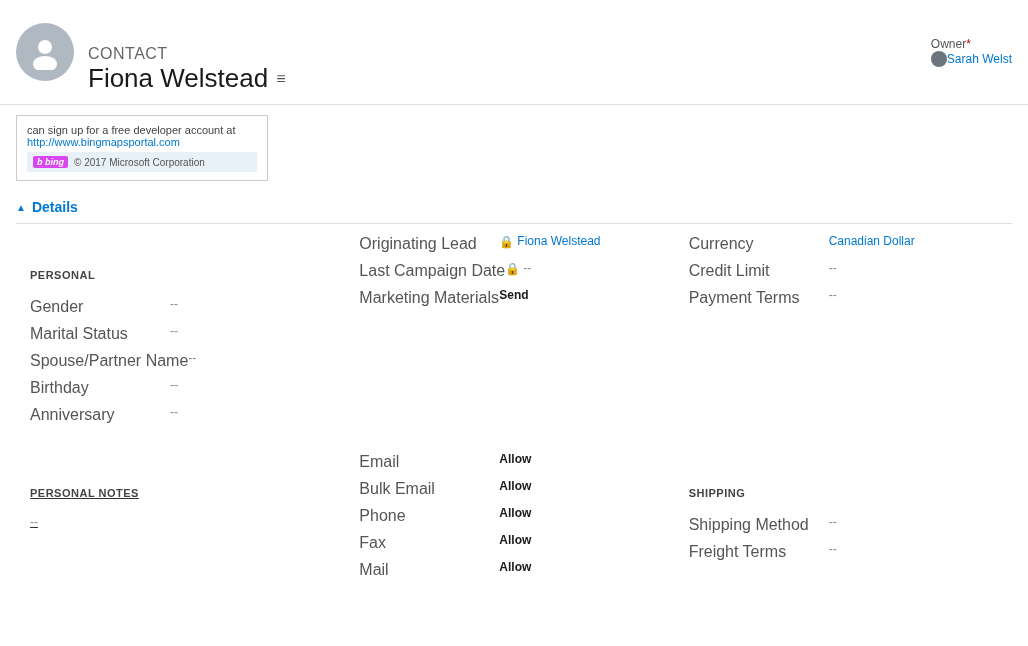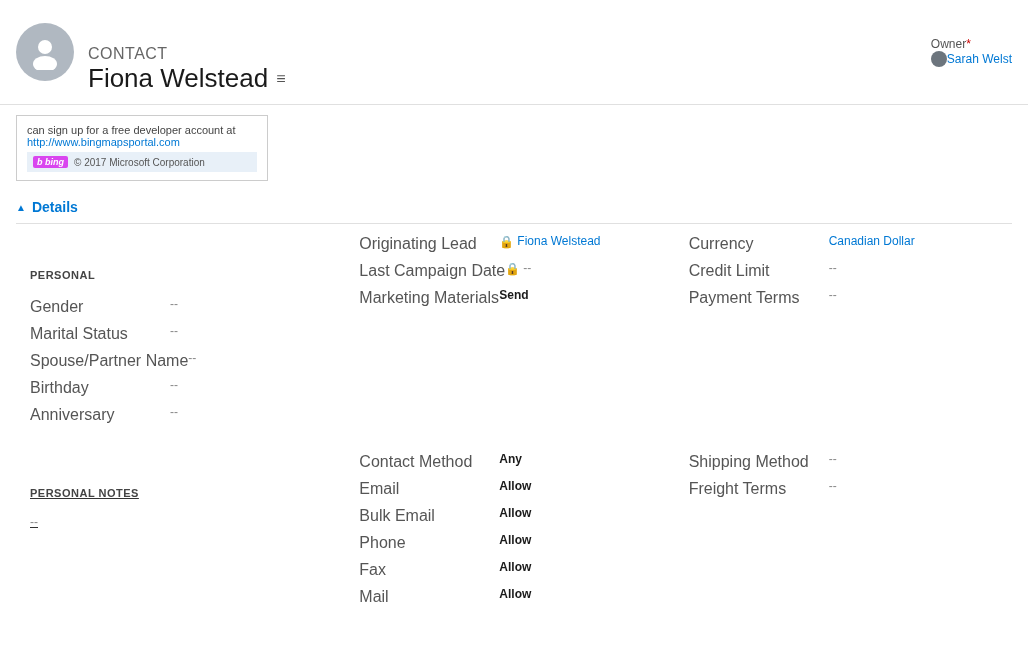--- a/index.html
+++ b/index.html
@@ -327,24 +327,20 @@
     </div>
   </div>
 
   <div class="col-personal-notes">
     <div class="section-title">PERSONAL NOTES</div>
     <div class="personal-notes-value">--</div>
   </div>
 
   <div class="col-contact-prefs">
     <div class="field-row">
-      <span class="field-label">Contact Method</span>
-      <span class="field-value bold">Any</span>
-    </div>
-    <div class="field-row">
       <span class="field-label">Email</span>
       <span class="field-value bold">Allow</span>
     </div>
     <div class="field-row">
       <span class="field-label">Bulk Email</span>
       <span class="field-value bold">Allow</span>
     </div>
     <div class="field-row">
       <span class="field-label">Phone</span>
       <span class="field-value bold">Allow</span>
@@ -353,20 +349,21 @@
       <span class="field-label">Fax</span>
       <span class="field-value bold">Allow</span>
     </div>
     <div class="field-row">
       <span class="field-label">Mail</span>
       <span class="field-value bold">Allow</span>
     </div>
   </div>
 
   <div class="col-shipping">
+    <div class="section-title">SHIPPING</div>
     <div class="field-row">
       <span class="field-label">Shipping Method</span>
       <span class="field-value muted">--</span>
     </div>
     <div class="field-row">
       <span class="field-label">Freight Terms</span>
       <span class="field-value muted">--</span>
     </div>
   </div>
 

